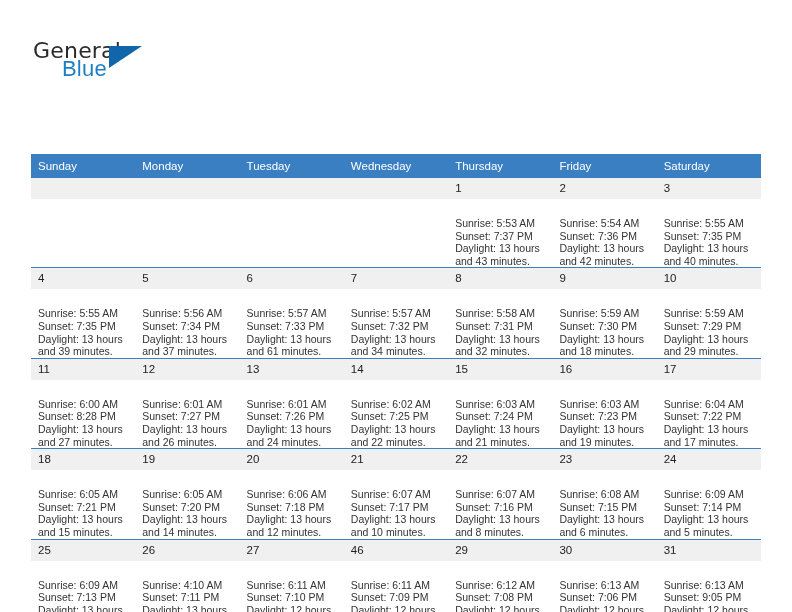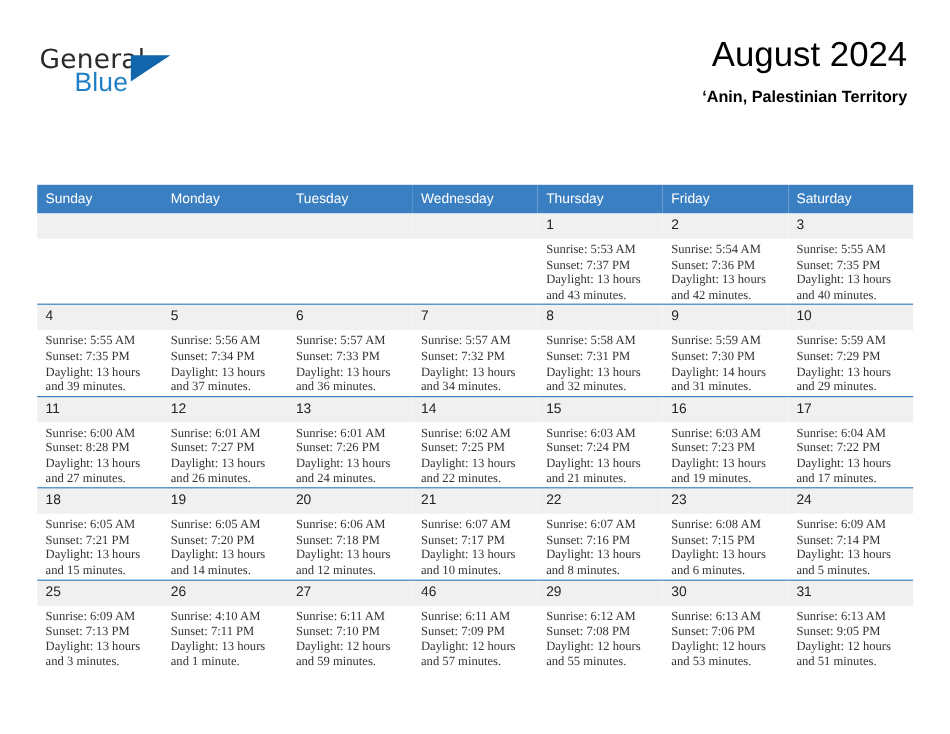--- a/index.html
+++ b/index.html
@@ -131,46 +131,42 @@
     color: #222;
     line-height: 14px;
     padding: 3px 0 4px 7px;
     height: 14px;
   }
   td.empty .daynum {
     color: transparent;
   }
   .info {
     display: block;
-    padding: 4px 6px 0 7px;
+    padding: 18px 6px 0 7px;
     font-size: 10.5px;
     line-height: 12.6px;
     color: #333333;
-    font-family: Liberation Serif, serif;
+    font-family: Liberation Sans, sans-serif;
   }
   .info span { display: block; white-space: nowrap; }
   .info .daylight { white-space: normal; }
 </style>
 </head>
 <body>
 
 <div class="page">
 
   <div class="header">
 
     <div class="logo">
       <span class="logo-general">General</span>
       <span class="logo-triangle"></span>
       <span class="logo-blue">Blue</span>
     </div>
 
-    <div class="title-block">
-      <div class="cal-title">August 2024</div>
-      <div class="cal-subtitle">‘Anin, Palestinian Territory</div>
-    </div>
 
   </div>
 
   <table class="calendar">
     <thead>
       <tr>
         <th>Sunday</th>
         <th>Monday</th>
         <th>Tuesday</th>
         <th>Wednesday</th>
@@ -233,21 +229,21 @@
               <span>Sunrise: 5:56 AM</span>
               <span>Sunset: 7:34 PM</span>
               <span class="daylight">Daylight: 13 hours and 37 minutes.</span>
             </span>
           </td>
           <td>
             <span class="daynum">6</span>
             <span class="info">
               <span>Sunrise: 5:57 AM</span>
               <span>Sunset: 7:33 PM</span>
-              <span class="daylight">Daylight: 13 hours and 36 minutes.</span>
+              <span class="daylight">Daylight: 13 hours and 61 minutes.</span>
             </span>
           </td>
           <td>
             <span class="daynum">7</span>
             <span class="info">
               <span>Sunrise: 5:57 AM</span>
               <span>Sunset: 7:32 PM</span>
               <span class="daylight">Daylight: 13 hours and 34 minutes.</span>
             </span>
           </td>
@@ -257,21 +253,21 @@
               <span>Sunrise: 5:58 AM</span>
               <span>Sunset: 7:31 PM</span>
               <span class="daylight">Daylight: 13 hours and 32 minutes.</span>
             </span>
           </td>
           <td>
             <span class="daynum">9</span>
             <span class="info">
               <span>Sunrise: 5:59 AM</span>
               <span>Sunset: 7:30 PM</span>
-              <span class="daylight">Daylight: 14 hours and 31 minutes.</span>
+              <span class="daylight">Daylight: 13 hours and 18 minutes.</span>
             </span>
           </td>
           <td>
             <span class="daynum">10</span>
             <span class="info">
               <span>Sunrise: 5:59 AM</span>
               <span>Sunset: 7:29 PM</span>
               <span class="daylight">Daylight: 13 hours and 29 minutes.</span>
             </span>
           </td>

